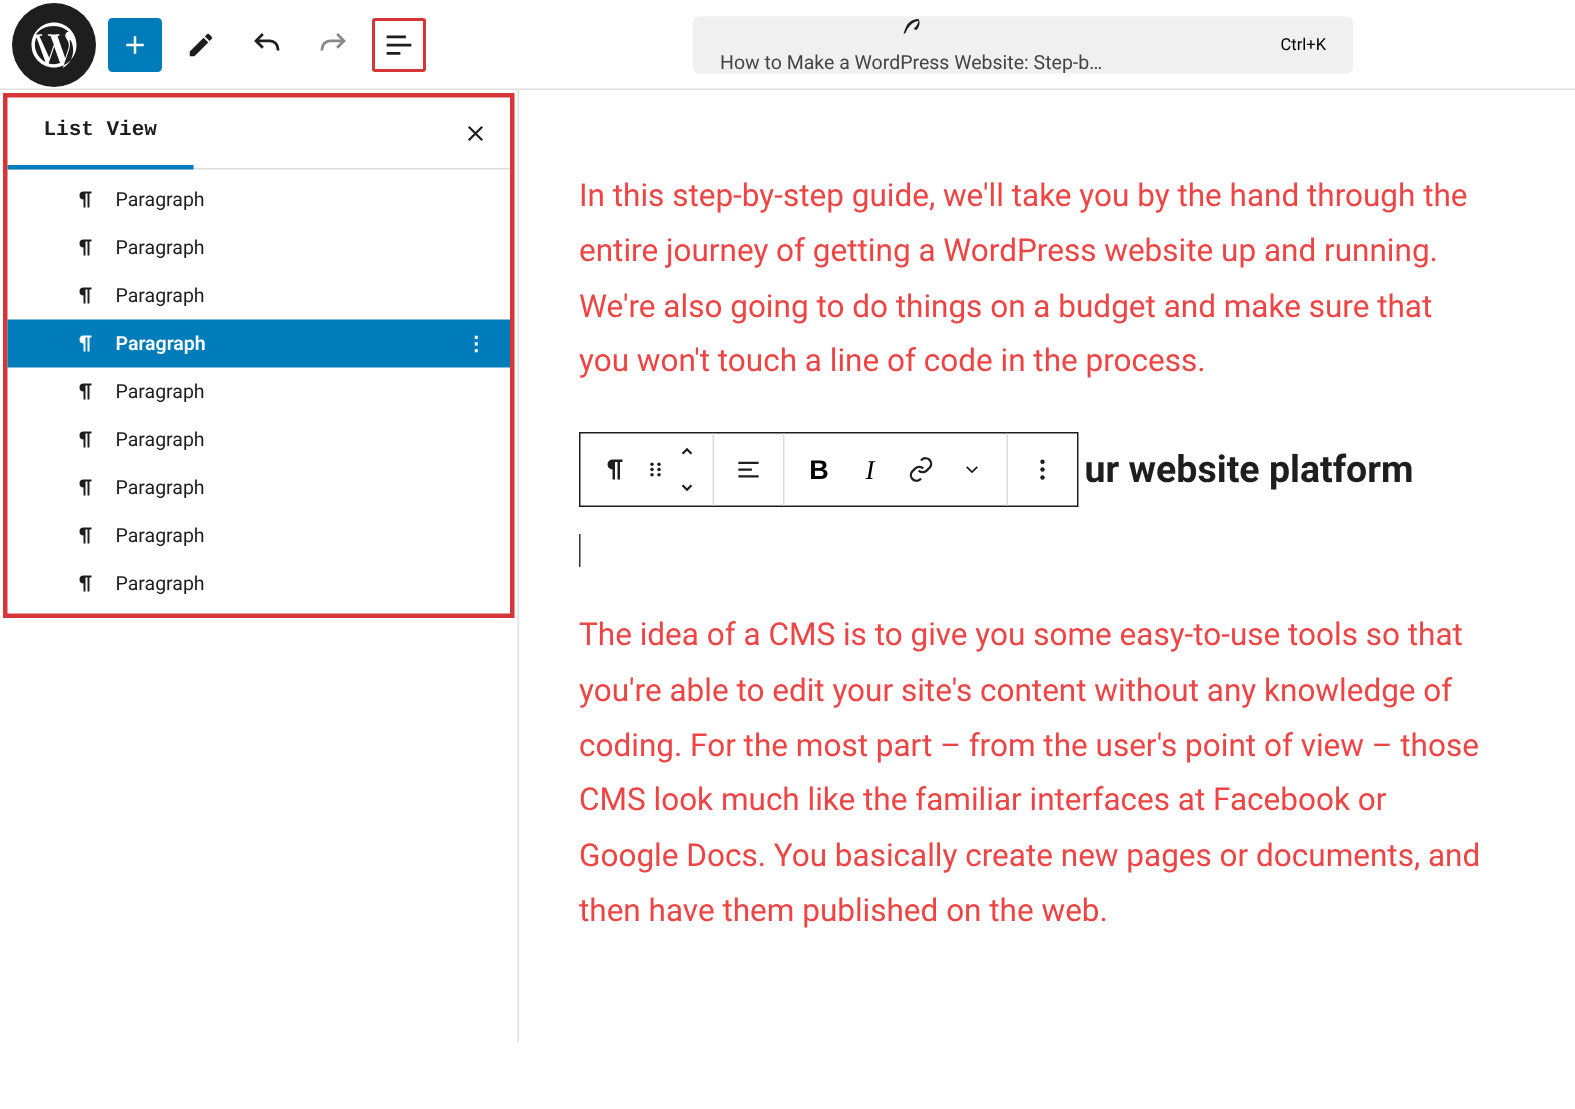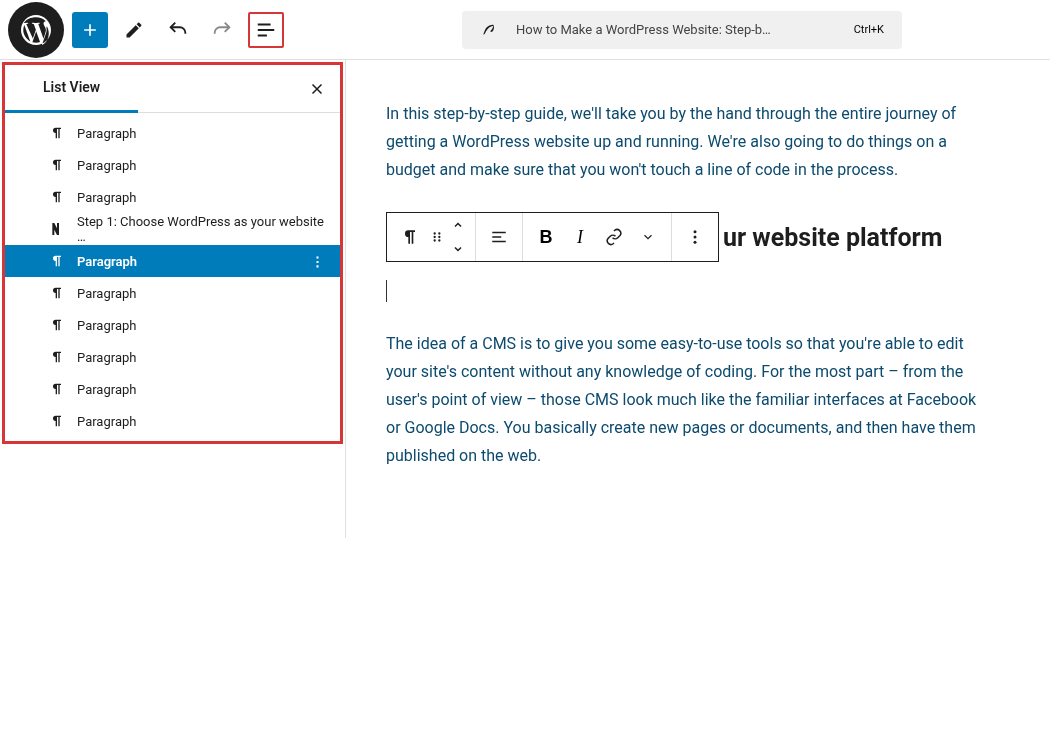--- a/index.html
+++ b/index.html
@@ -4,37 +4,37 @@
 <style>
 * { box-sizing: border-box; margin: 0; padding: 0; }
 body { font-family: -apple-system, BlinkMacSystemFont, "Segoe UI", Roboto, sans-serif; font-size: 13px; color: #1e1e1e; background: #fff; }
 .topbar { display: flex; align-items: center; height: 60px; padding: 0 8px; border-bottom: 1px solid #e0e0e0; gap: 8px; }
 .wp-logo { width: 56px; height: 56px; border-radius: 50%; background: #1e1e1e; display:flex; align-items:center; justify-content:center; color:#fff; font-size:28px; }
 .wp-logo svg { width: 36px; height: 36px; fill: #fff; }
 .tb-btn { width: 36px; height: 36px; display: flex; align-items: center; justify-content: center; background: transparent; border: none; cursor: pointer; border-radius: 2px; }
 .tb-add { background: #007cba; color: #fff; border-radius: 3px; font-size: 22px; }
 .tb-highlight { border: 2px solid #d63638; }
 .title-pill { margin-left: auto; margin-right: 140px; background: #f0f0f0; border-radius: 4px; height: 38px; display: flex; align-items: center; padding: 0 18px; width: 440px; justify-content: space-between; color: #444; }
-.title-left { display:flex; align-items:center; gap:20px; }
+.title-left { display:flex; align-items:center; gap:9px;flex-direction:column; }
 .shortcut { font-size: 11px; color:#000000;text-align:center; }
 .main { display:flex; }
 .sidebar { width: 346px; border-right: 1px solid #e0e0e0; padding-top: 0; }
 .panel-highlight { border: 3px solid #d63638; margin: 2px; }
 .tabs { display:flex; align-items:center; height:48px; border-bottom:1px solid #ddd; position:relative; }
-.tab { flex:0 0 auto; padding: 0 38px; height:48px; display:flex; align-items:center; font-size:14px; cursor:pointer; color:#1e1e1e; }
+.tab { flex:0 0 auto; padding: 0 24px; height:48px; display:flex; align-items:center; font-size:14px; cursor:pointer; color:#1e1e1e;font-family:Liberation Mono, monospace; }
 .tab.active { font-weight:600; border-bottom: 3px solid #007cba; }
 .tab-close { margin-left:auto; margin-right:14px; font-size:18px; cursor:pointer; }
 .list { padding: 4px 0; }
 .list-item { display:flex; align-items:center; height:32px; padding: 0 16px 0 44px; font-size:13px; cursor:pointer; gap:12px; color:#1e1e1e; }
 .list-item.selected { background:#007cba; color:#fff; font-weight:600; }
 .list-item .dots { margin-left:auto; opacity:0; }
 .list-item.selected .dots { opacity:1; }
 .li-icon { width:16px; display:inline-flex; }
 .content { flex:1; padding: 40px 36px 40px 40px; max-width: 680px; }
-.para { font-size: 16px; line-height: 1.75; color:#0c4a6e; margin-bottom: 28px; }
+.para { font-size: 21px; line-height: 1.75; color:#ef4444; margin-bottom: 28px; margin-top: 13px; }
 .heading-row { display:flex; align-items:center; margin-bottom: 18px; }
 .block-toolbar { display:inline-flex; border:1px solid #1e1e1e; background:#fff; height:50px; }
 .bt-grp { display:flex; align-items:center; border-right:1px solid #ddd; padding:0 6px; }
 .bt-grp:last-child { border-right:none; }
 .bt-btn { width:34px; height:48px; display:flex; align-items:center; justify-content:center; background:transparent; border:none; cursor:pointer; font-size:16px; }
 .bt-stack { display:flex; flex-direction:column; gap:2px; }
 .h2 { font-size: 25px; font-weight:700; margin-left:4px; white-space:nowrap; }
 .cursor-line { border-left: 1px solid #333; height: 22px; margin-bottom: 28px; }
 svg { display:block; }
 </style>
@@ -114,28 +114,20 @@
             <span>Paragraph</span>
           </div>
         <div class="list-item">
             <span class="li-icon">
               <svg width="16" height="16" viewBox="0 0 24 24" fill="currentColor">
                 <path d="M10 4h8v2h-2v14h-2V6h-2v14h-2V12a4 4 0 0 1 0-8z"></path>
               </svg>
             </span>
             <span>Paragraph</span>
           </div>
-        <div class="list-item">
-            <span class="li-icon">
-              <svg width="16" height="16" viewBox="0 0 24 24" fill="currentColor">
-                <path d="M5 3h3l4 8V3h3v18h-3l-4-8v8H5z"></path>
-              </svg>
-            </span>
-            <span>Step 1: Choose WordPress as your website …</span>
-          </div>
         <div class="list-item selected">
             <span class="li-icon">
               <svg width="16" height="16" viewBox="0 0 24 24" fill="currentColor">
                 <path d="M10 4h8v2h-2v14h-2V6h-2v14h-2V12a4 4 0 0 1 0-8z"></path>
               </svg>
             </span>
             <span>Paragraph</span>
             <span class="dots">⋮</span>
           </div>
         <div class="list-item">

